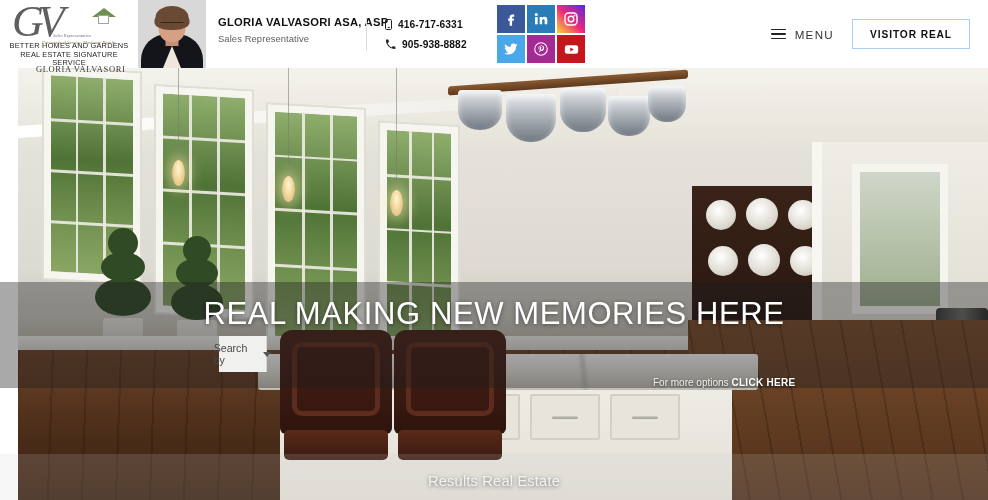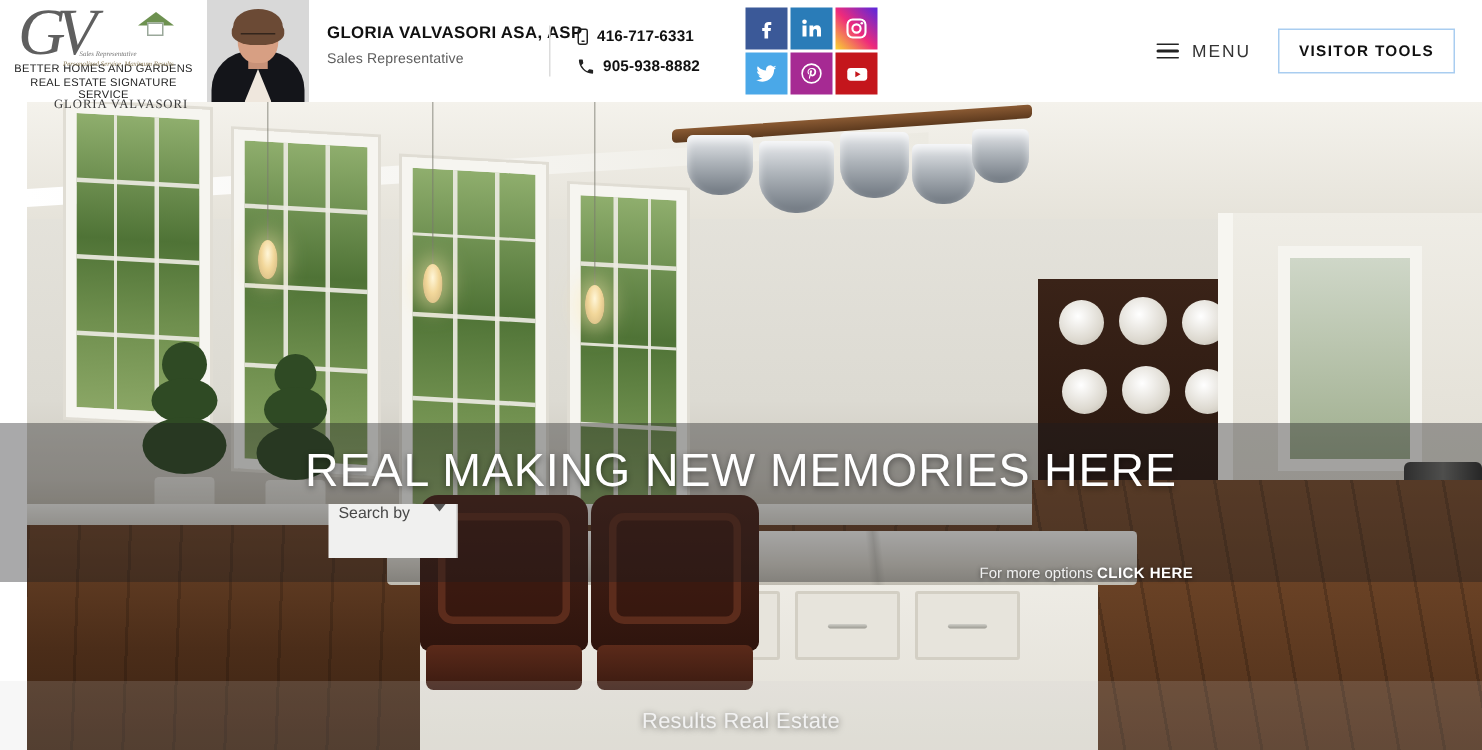--- a/index.html
+++ b/index.html
@@ -465,24 +465,24 @@
   }
 
   
   .search-wrap {
     position:absolute; z-index:9;
     left:219px; top:268px;
     display:flex; align-items:stretch;
     height:36px;
   }
   .search-by {
-    width:86px; height:36px;
+    width:48px; height:36px;
     background:#f0f0ef;
     border-right:1px solid #d6d6d4;
-    display:flex; justify-content:center;
+    display:flex; align-items:center; justify-content:center;
     gap:16px;
     font-size:10.6px; color:#474747;
     cursor:pointer;
   }
   .caret {
     width:0;height:0;
     border-left:4px solid transparent;
     border-right:4px solid transparent;
     border-top:5px solid #555;
   }
@@ -627,21 +627,21 @@
   <div class="nav-right">
     <div class="menu-btn">
       <div class="burger">
         <span></span>
           <span></span>
           <span></span>
       </div>
       <span class="menu-label">MENU</span>
     </div>
     <div class="visitor-btn">
-      <span>VISITOR TOOLS</span>
+      <span>VISITOR REAL</span>
     </div>
   </div>
 </div>
 
 <div class="hero">
   <div class="hero-pad"></div>
 
   <div class="hero-img">
     <div class="k-wall"></div>
     <div class="k-ceiling"></div>

